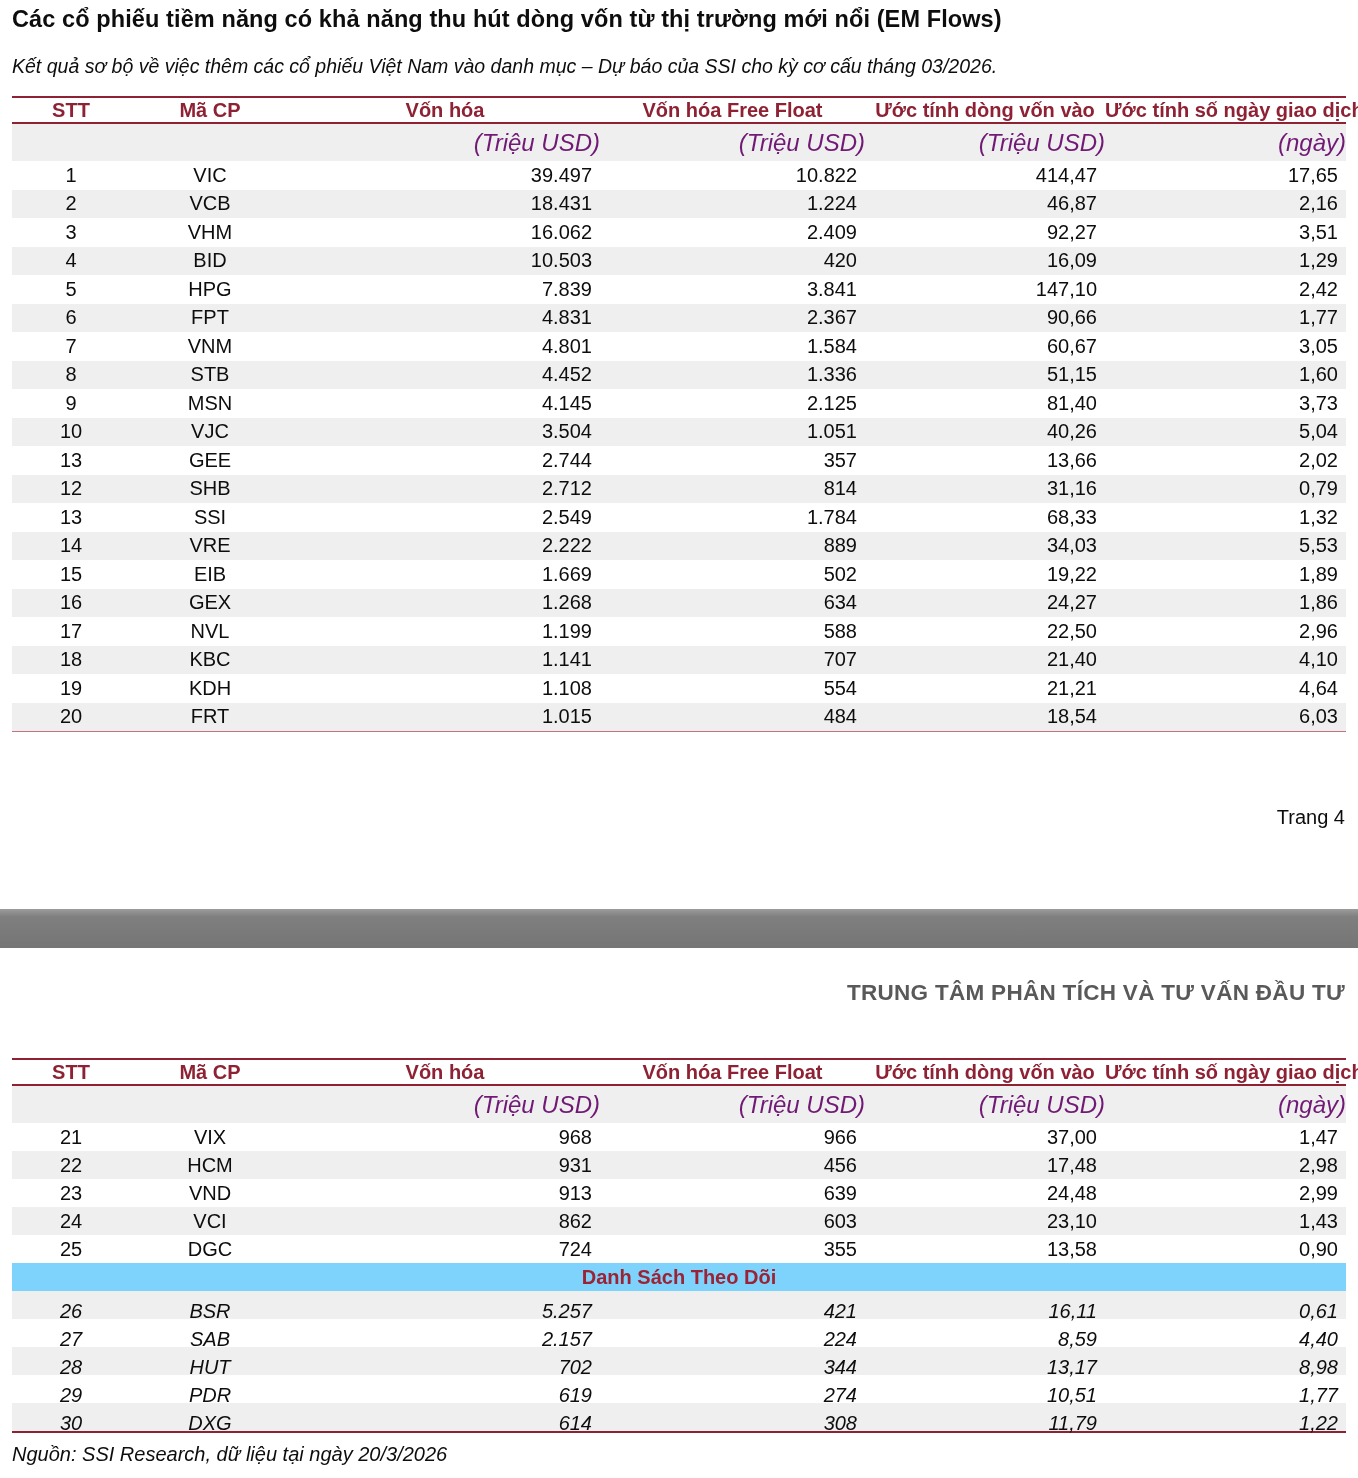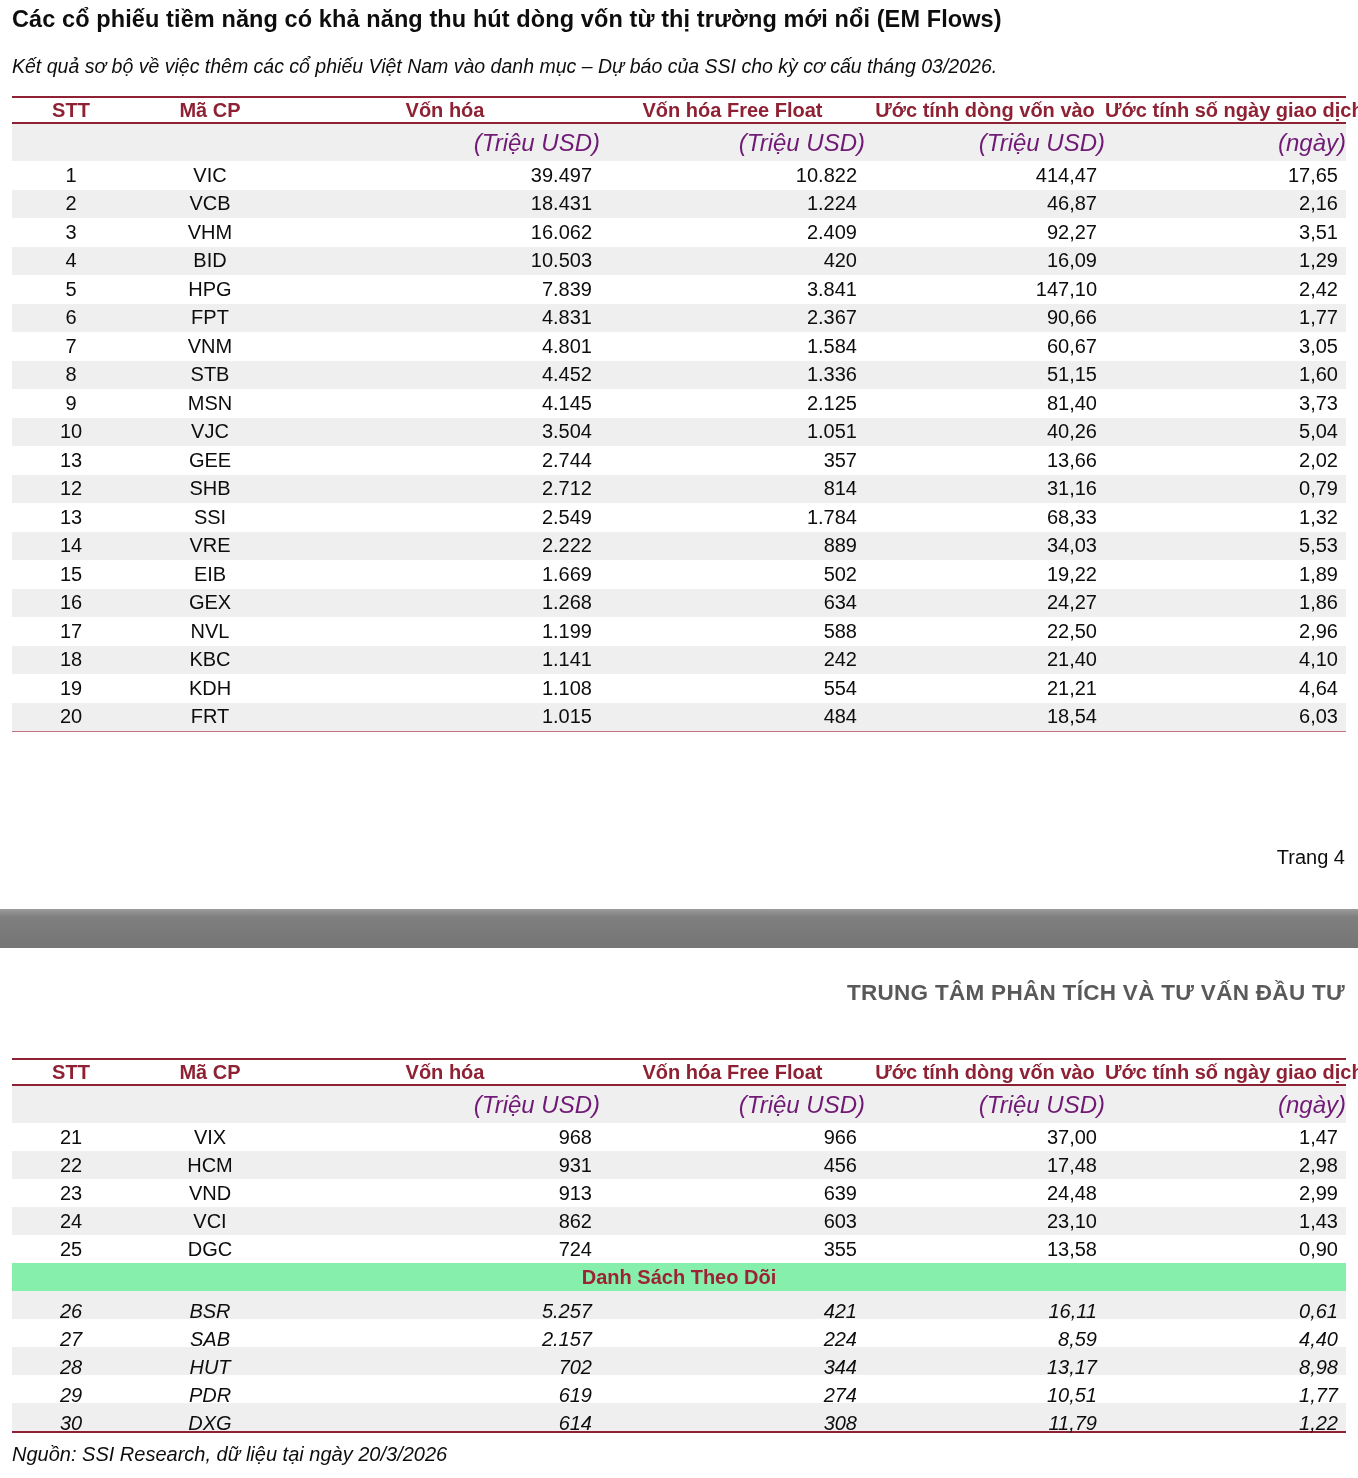--- a/index.html
+++ b/index.html
@@ -65,28 +65,28 @@
   .t2 .trow{ height:28px; }
   .trow.alt{ background:var(--row-alt); }
   .tcell{
     font-size:20px; color:#0d0d0d; white-space:nowrap;
     text-align:center;
   }
   .tcell.num{ text-align:right; padding-right:8px; }
   .trow.wl .tcell{ font-style:italic;margin-top:9px; }
   .watch-header{
     height:28px; display:flex; align-items:center; justify-content:center;
-    background:#86efac;
+    background:#7dd3fc;
   }
   .watch-header span{
     font-size:20px; font-weight:bold; color:#9B2335; white-space:nowrap;
   }
   
   .page-number{
-    position:absolute; right:13px; top:846px;
+    position:absolute; right:13px; top:806px;
     font-size:20px; color:#0d0d0d;
   }
   .divider-bar{
     position:absolute; left:0; top:909px; width:1358px; height:39px;
     background:linear-gradient(to bottom,#9c9c9c 0%,#7f7f7f 20%,#757575 100%);
   }
   .section-header{
     position:absolute; right:13px; top:980px;
     font-size:22.5px; font-weight:600; color:var(--section-gray);
     letter-spacing:.3px; white-space:nowrap;
@@ -254,21 +254,21 @@
         <div class="tcell">NVL</div>
         <div class="tcell num">1.199</div>
         <div class="tcell num">588</div>
         <div class="tcell num">22,50</div>
         <div class="tcell num">2,96</div>
       </div>
       <div class="grid-row trow alt">
         <div class="tcell">18</div>
         <div class="tcell">KBC</div>
         <div class="tcell num">1.141</div>
-        <div class="tcell num">242</div>
+        <div class="tcell num">707</div>
         <div class="tcell num">21,40</div>
         <div class="tcell num">4,10</div>
       </div>
       <div class="grid-row trow">
         <div class="tcell">19</div>
         <div class="tcell">KDH</div>
         <div class="tcell num">1.108</div>
         <div class="tcell num">554</div>
         <div class="tcell num">21,21</div>
         <div class="tcell num">4,64</div>

